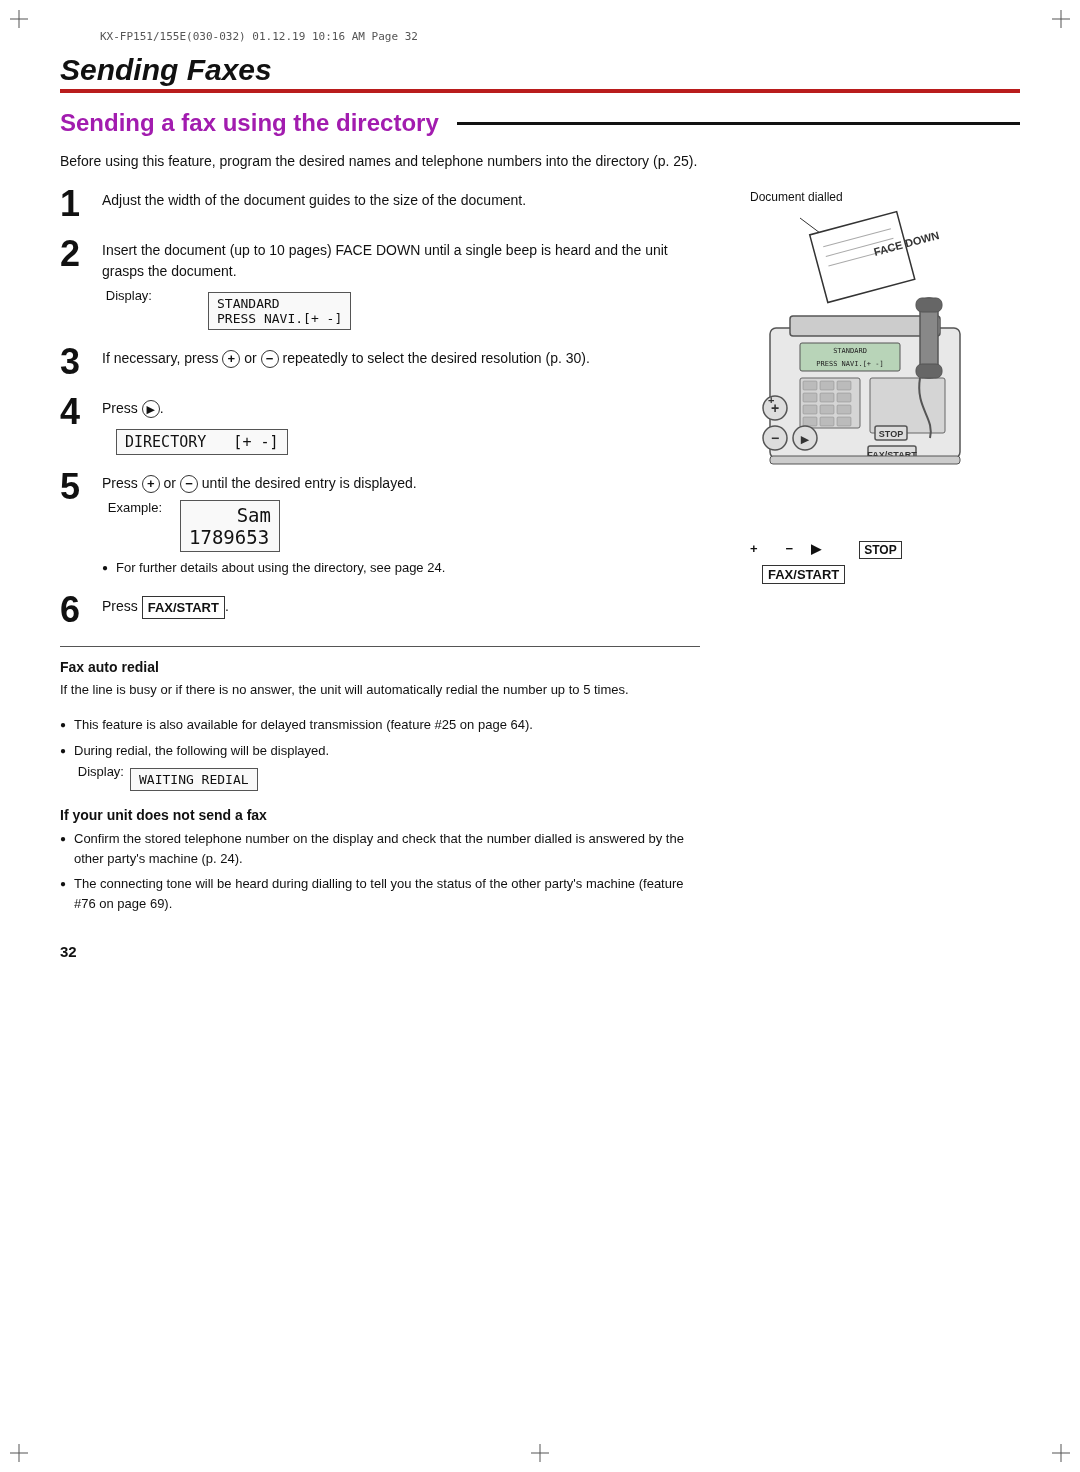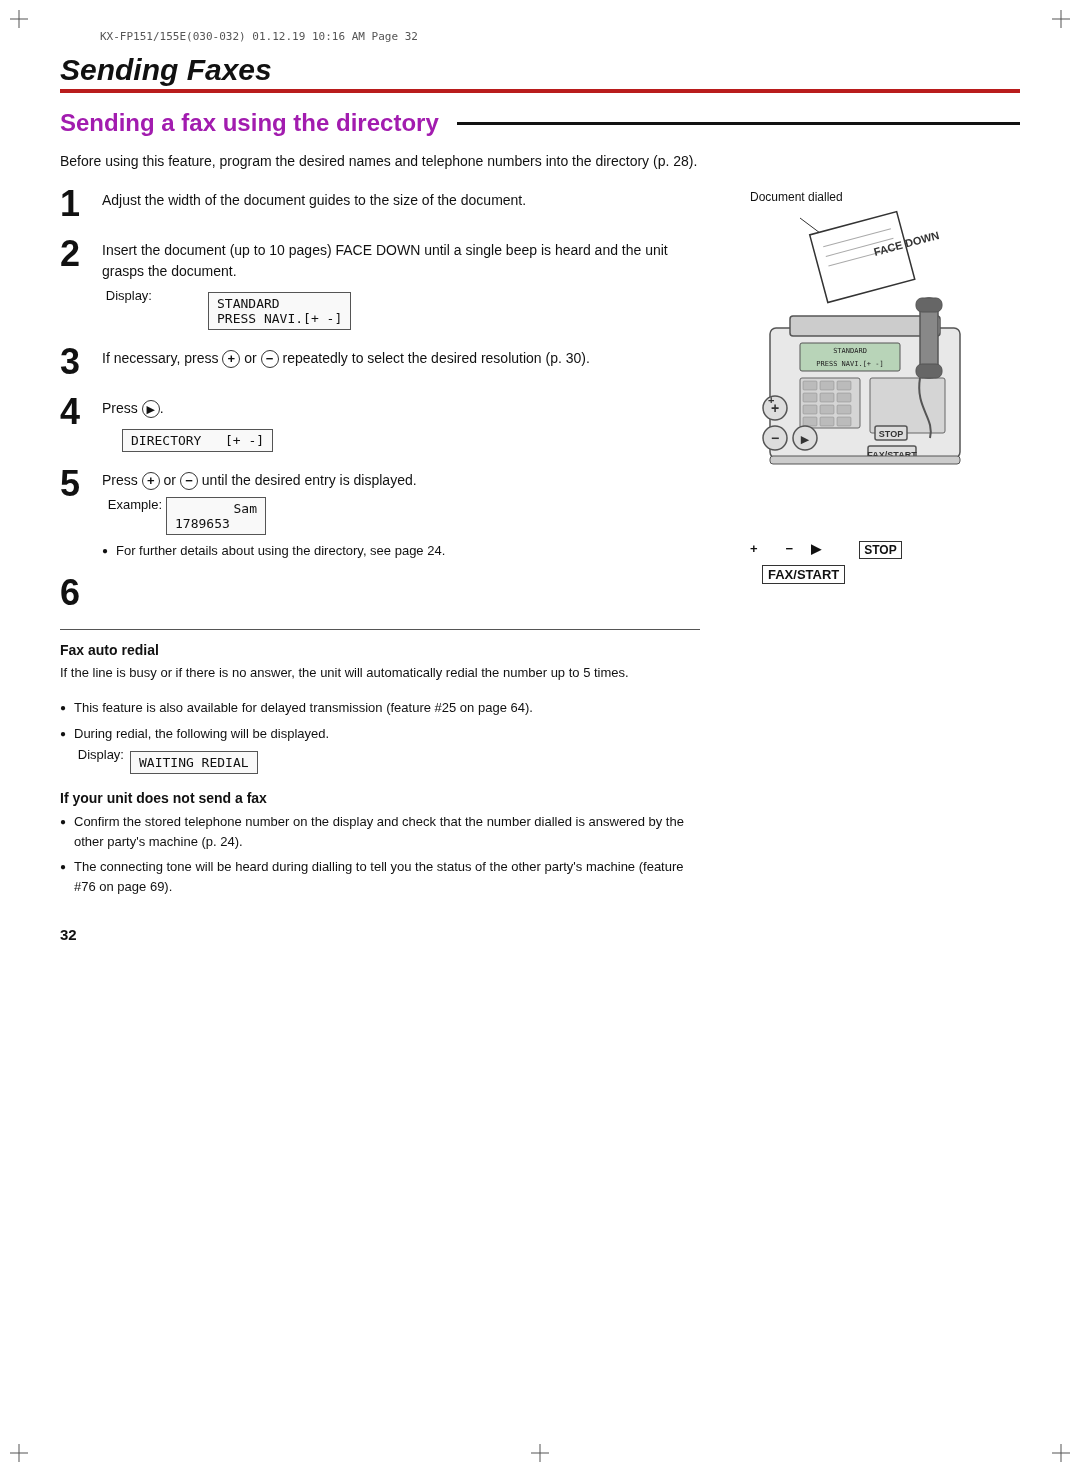--- a/index.html
+++ b/index.html
@@ -156,35 +156,35 @@
 
     .display-label span:first-child {
       min-width: 50px;
       text-align: right;
     }
 
     .example-label {
       font-size: 13px;
       display: flex;
       align-items: flex-start;
-      gap: 4px;
+      gap: 18px;
       margin-top: 6px;
     }
 
     .example-label span:first-child {
       min-width: 60px;
       text-align: right;
     }
 
     .example-box {
       display: inline-block;
       border: 1px solid #555;
       padding: 3px 8px;
       font-family: monospace;
-      font-size: 13px;
+      font-size: 19px;
       background: #f9f9f9;
       min-width: 100px;
     }
 
     .example-box .line1 { display: block; }
     .example-box .line2 { display: block; }
 
     .bullet-text {
       font-size: 13px;
       line-height: 1.5;
@@ -273,24 +273,24 @@
       font-size: 15px;
       font-weight: bold;
       margin-top: 30px;
     }
 
     .directory-box {
       display: inline-block;
       border: 1px solid #555;
       padding: 3px 8px;
       font-family: monospace;
-      font-size: 13px;
+      font-size: 15px;
       background: #f9f9f9;
       margin-top: 4px;
-      margin-left: 20px;
+      margin-left: 14px;
     }
   </style>
 </head>
 <body>
 
 <div class="page">
 
   <div class="crosshair crosshair-tl"></div>
   <div class="crosshair crosshair-tr"></div>
   <div class="crosshair crosshair-bl"></div>
@@ -299,21 +299,21 @@
 
   <div class="header-info">KX-FP151/155E(030-032)  01.12.19  10:16 AM  Page 32</div>
 
   <div class="chapter-title">Sending Faxes</div>
 
   <div class="section-heading">
     <span>Sending a fax using the directory</span>
     <div class="section-heading-line"></div>
   </div>
 
-  <p class="intro-text">Before using this feature, program the desired names and telephone numbers into the directory (p. 28).</p>
+  <p class="intro-text">Before using this feature, program the desired names and telephone numbers into the directory (p. 25).</p>
 
   <div class="two-col">
 
     <div class="left-col">
 
       <div class="step">
         <div class="step-num">1</div>
         <div class="step-content">
           <div class="step-text">Adjust the width of the document guides to the size of the document.</div>
         </div>
@@ -366,20 +366,25 @@
               <span class="line1">Sam</span>
               <span class="line2">1789653</span>
             </div>
           </div>
           <div class="bullet-text">For further details about using the directory, see page 24.</div>
         </div>
       </div>
 
       <div class="step">
         <div class="step-num">6</div>
+        <div class="step-content">
+          <div class="step-text">
+            Press <span class="btn-faxstart">FAX/START</span>.
+          </div>
+        </div>
       </div>
 
       <hr class="divider">
 
       <div class="note-section">
         <div class="note-heading">Fax auto redial</div>
         <div class="note-text">If the line is busy or if there is no answer, the unit will automatically redial the number up to 5 times.</div>
         <div class="bullet-text">This feature is also available for delayed transmission (feature #25 on page 64).</div>
         <div class="bullet-text">During redial, the following will be displayed.</div>
         <div class="display-label" style="margin-top:4px; margin-left:14px;">

